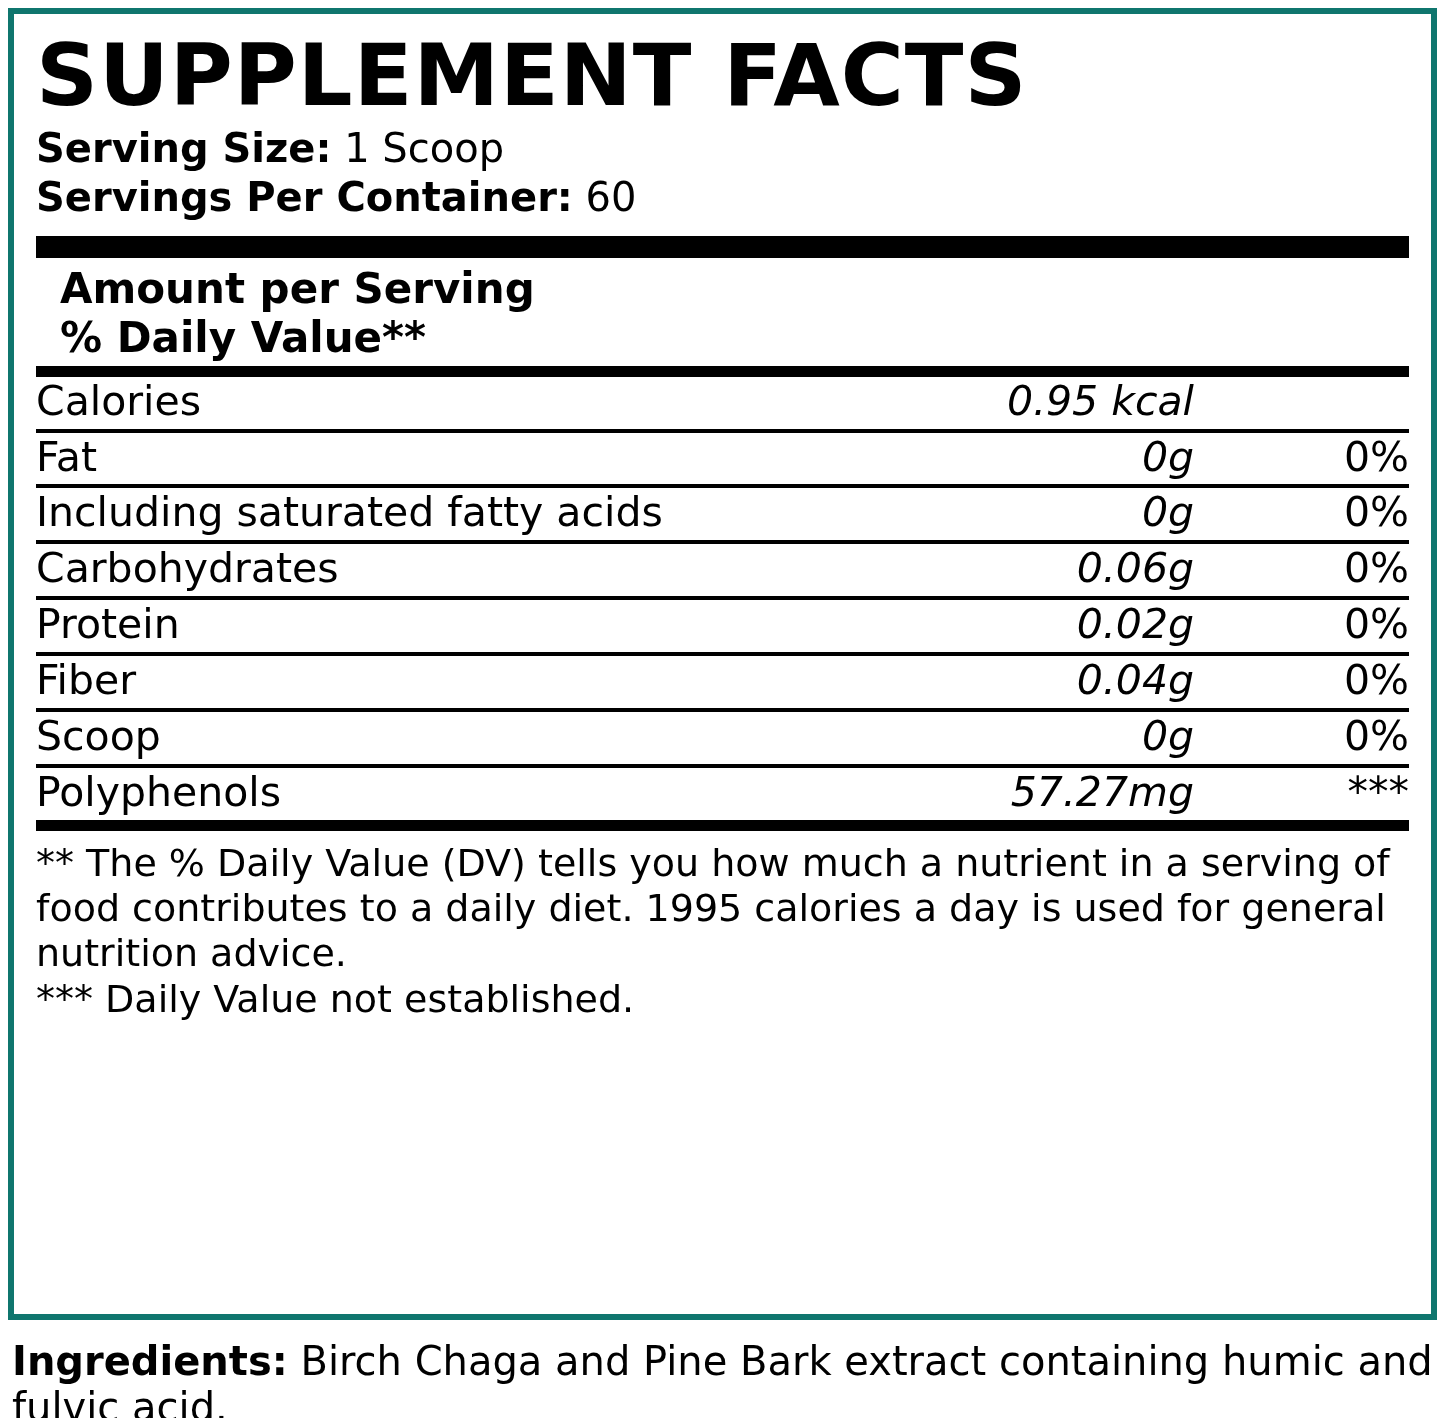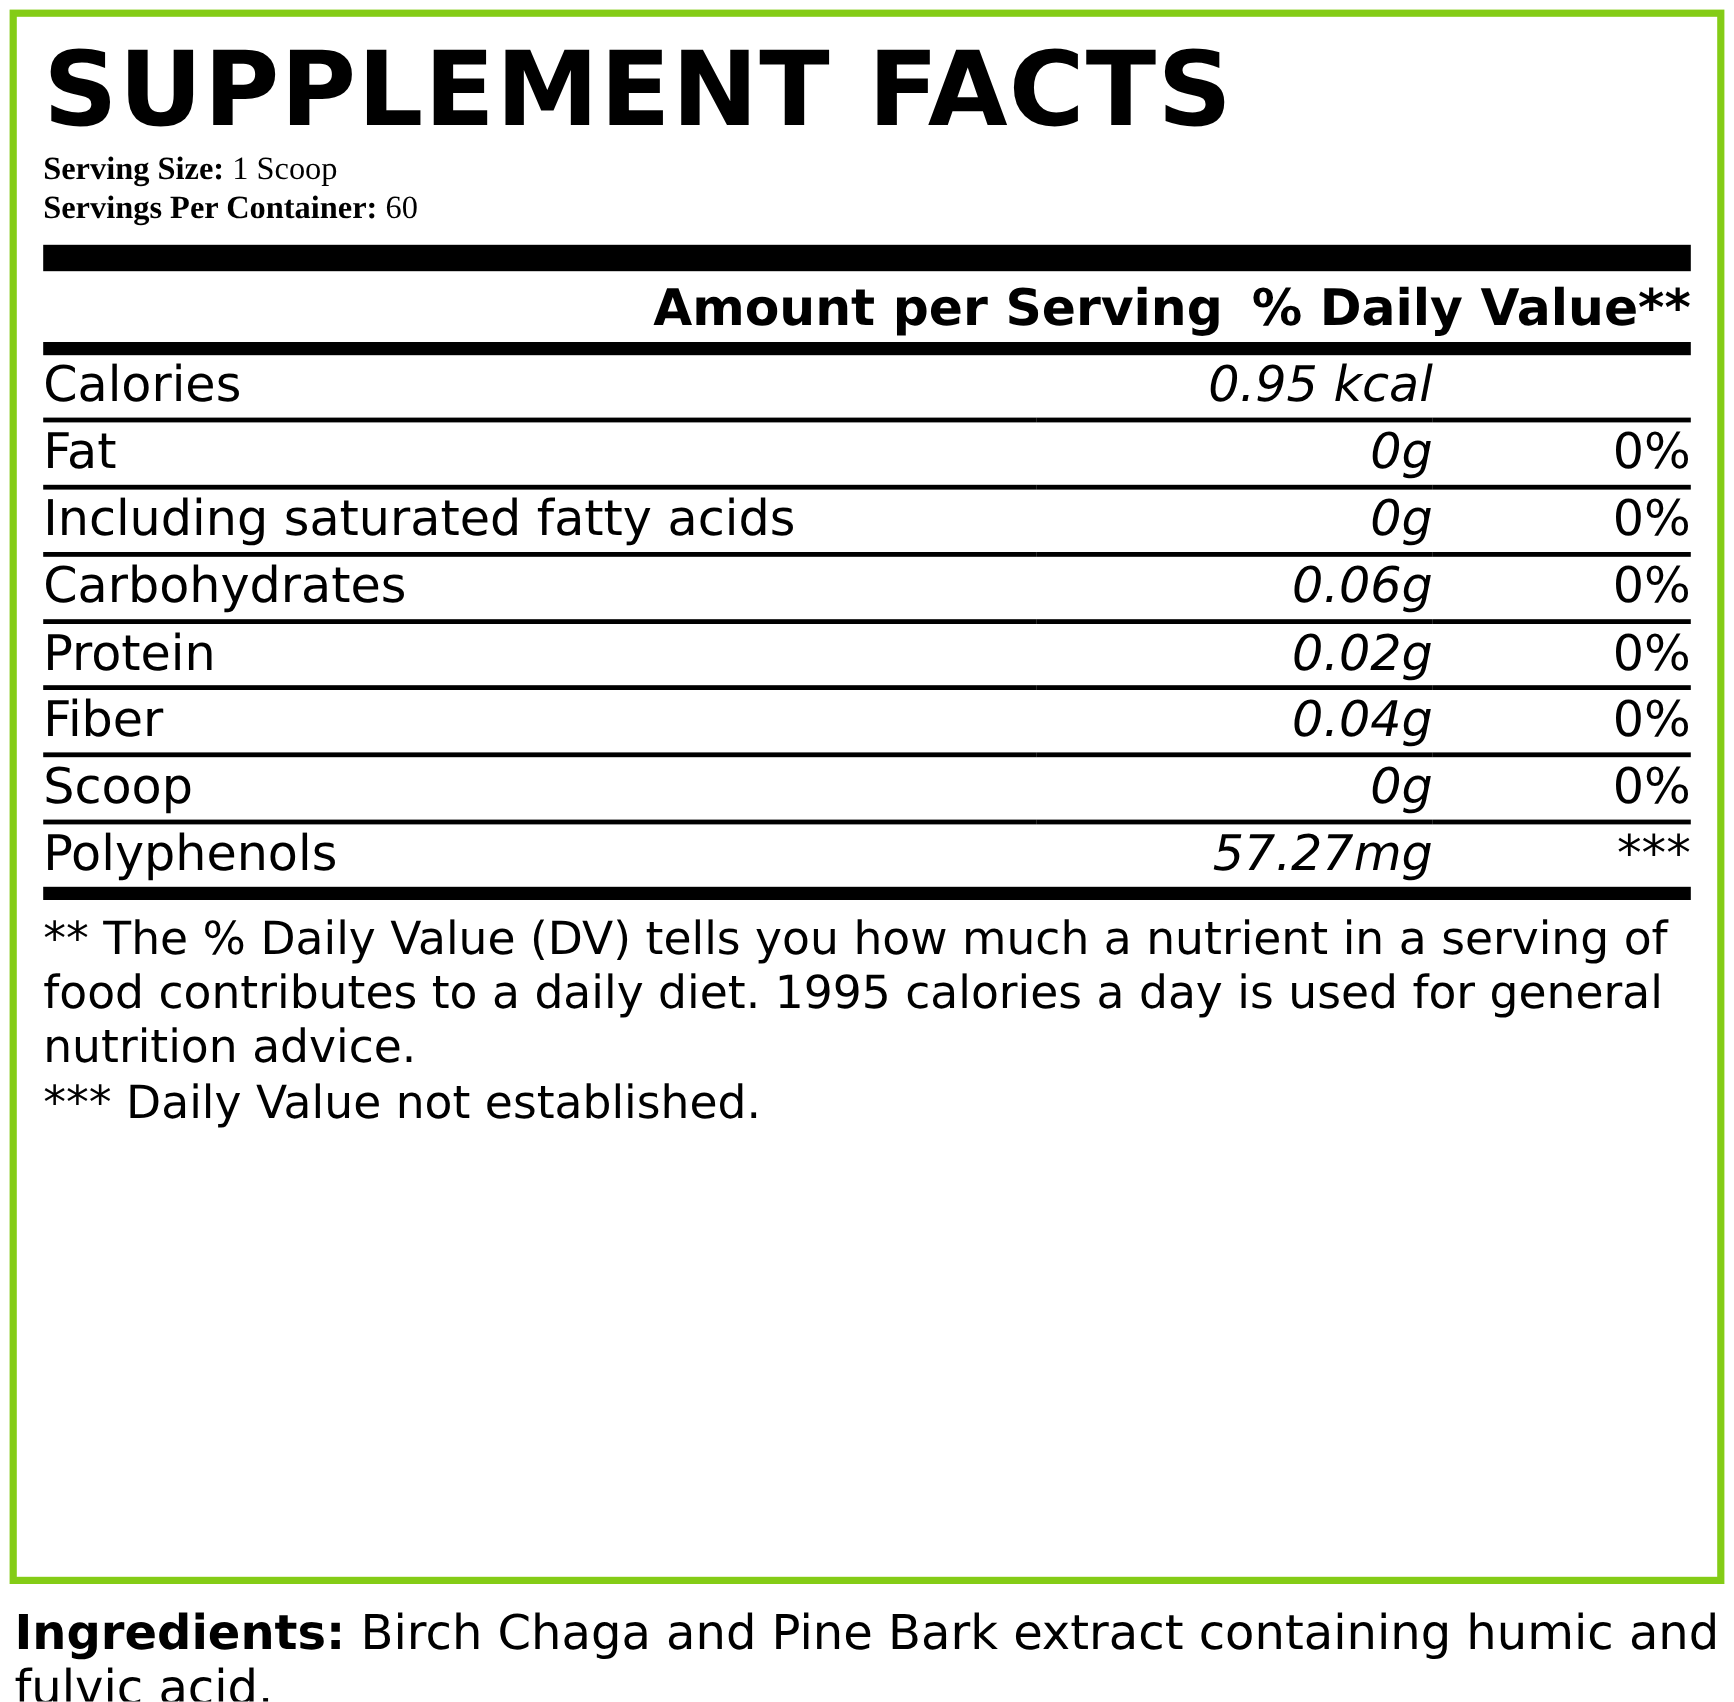--- a/index.html
+++ b/index.html
@@ -22,40 +22,39 @@
     box-sizing: border-box;
   }
 
   
   .panel {
     position: absolute;
     left: 8px;
     top: 8px;
     width: 1429px;
     height: 1312px;
-    border: 6px solid #84cc16;
+    border: 6px solid #0f766e;
     box-sizing: border-box;
     padding: 0 22px;
   }
 
   .title {
     font-size: 86px;
     font-weight: bold;
     letter-spacing: 1px;
     line-height: 1.0;
     margin-top: 18px;
     margin-bottom: 6px;
     white-space: nowrap;
   }
 
   .serving-line {
-    font-size: 27px;
+    font-size: 40px;
     line-height: 1.22;
     white-space: nowrap;
-    font-family: Liberation Serif, serif;
   }
   .serving-line b { font-weight: bold; }
 
   .rule-thick {
     height: 22px;
     background: #000;
     margin-top: 14px;
   }
   .rule-med {
     height: 11px;
@@ -74,26 +73,27 @@
     border-bottom: 4px solid #000;
   }
   table.facts tr.no-rule td { border-bottom: none; }
   td.nutrient { text-align: left; white-space: nowrap; margin-left: 36px; }
   td.amount { text-align: right; white-space: nowrap; padding-right: 8px; width: 330px; font-style: italic;}
   td.dv { text-align: right; white-space: nowrap; width: 215px; }
   td.dv.stars { font-size: 41px; vertical-align: bottom; }
 
   .header-row {
     display: flex;
-    justify-content: flex-end;
+    justify-content: space-between;
     align-items: baseline;
     font-size: 42px;
     font-weight: bold;
     padding: 6px 0 4px 0;
     white-space: nowrap;
+    flex-direction: column;
   }
   .header-row .hdr-amount { }
   .header-row .hdr-dv { margin-left: 24px; }
 
   .footnotes {
     font-size: 38px;
     line-height: 1.18;
     padding-top: 10px;
   }
   .footnotes p { margin: 0; }

